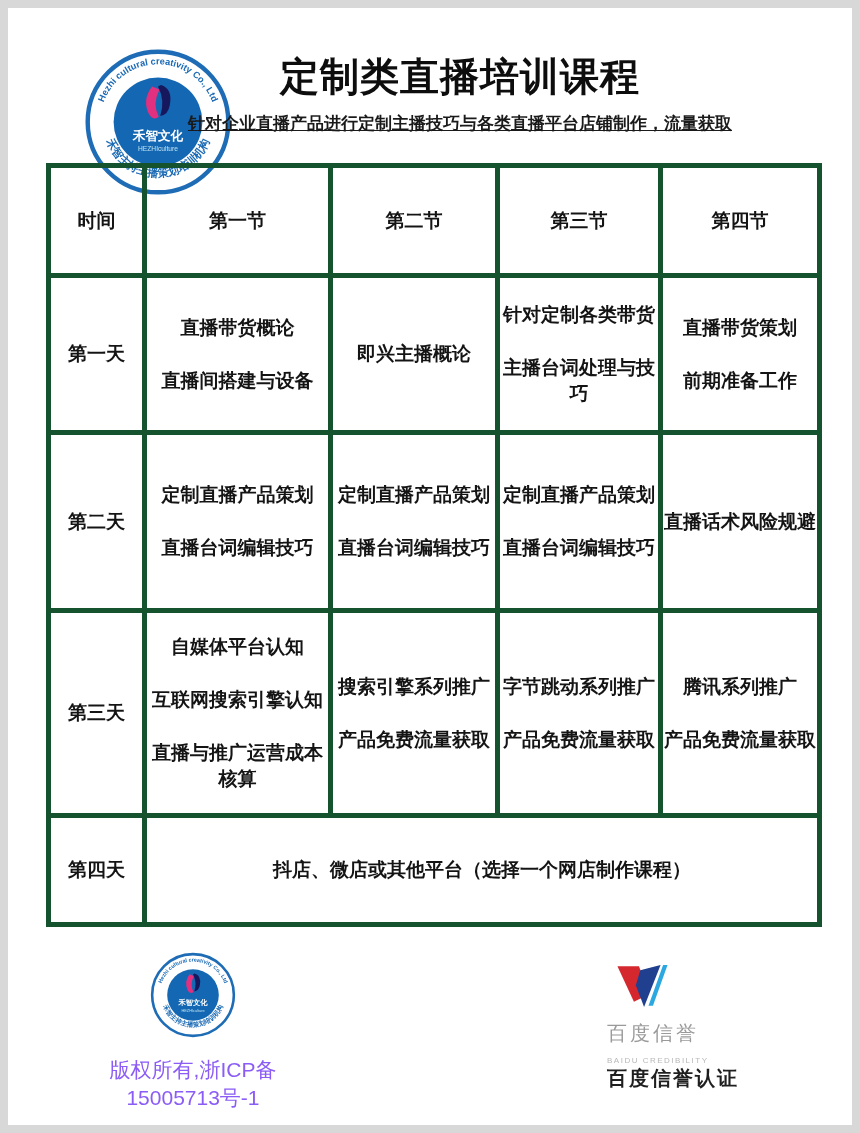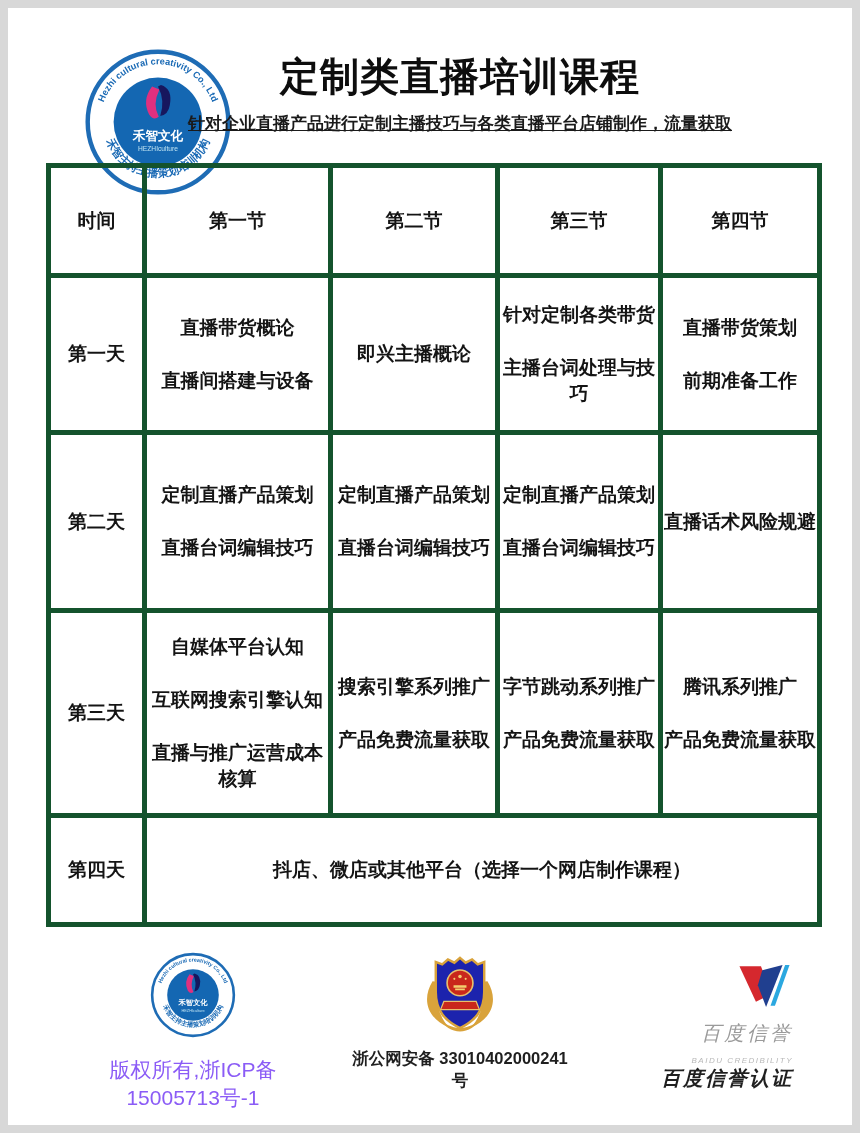--- a/index.html
+++ b/index.html
@@ -39,21 +39,21 @@
 
   
   .f-left  { position:absolute; left:93px;  top:952px; width:200px; text-align:center; }
   .f-left svg { width:86px; height:86px; }
   .f-left .icp { margin-top:14px; font-size:21px; color:#8b5cf6; }
 
   .f-mid   { position:absolute; left:350px; top:953px; width:220px; text-align:center; }
   .f-mid svg { width:82px; height:84px; }
   .f-mid .gov { margin-top:7px; font-size:16.5px; font-weight:bold; color:#1f1f1f; }
 
-  .f-right { position:absolute; left:607px; top:960px; width:186px; text-align:right;font-style:italic; }
+  .f-right { position:absolute; left:607px; top:960px; width:186px; text-align:left; }
   .f-right svg { width:64px; height:52px; }
   .f-right .bd-name { margin-top:4px; font-size:20px; color:#9a9a9a; letter-spacing:3px; }
   .f-right .bd-en   { margin-top:9px; font-size:8px; color:#b8b8b8; letter-spacing:1.5px; }
   .f-right .bd-cert { font-size:20px; font-weight:bold; color:#1f1f1f; letter-spacing:2px; }
 </style>
 </head>
 <body>
 
 <div class="page">
   <div class="frame"></div>
@@ -170,35 +170,20 @@
       </text>
       <circle cx="100" cy="100" r="60" fill="#1467b2"></circle>
       <path d="M92,52 q-14,18 -4,38 q6,9 13,3 q-9,-17 1,-37 z" fill="#e0307f"></path>
       <path d="M104,50 q16,5 12,27 q-2,13 -13,15 q7,-21 -3,-40 z" fill="#17175e"></path>
       <text x="100" y="124" text-anchor="middle" fill="#ffffff" font-size="17" font-weight="bold">禾智文化</text>
       <text x="100" y="139" text-anchor="middle" fill="#bfe3f2" font-size="9">HEZHIculture</text>
     </svg>
     <div class="icp">版权所有,浙ICP备15005713号-1</div>
   </div>
 
-  <div class="f-mid">
-    <svg viewBox="0 0 100 104">
-      <path d="M16,35 C3,56 8,80 36,92 C20,73 18,50 24,36 Z" fill="#d9a33b"></path>
-      <path d="M84,35 C97,56 92,80 64,92 C80,73 82,50 76,36 Z" fill="#d9a33b"></path>
-      <path d="M24,80 C36,97 64,97 76,80 C64,103 36,103 24,80 Z" fill="#d9a33b"></path>
-      <path d="M50,6 L57,12 L65,8 L72,14 L80,11 L80,48 C80,72 68,84 50,93 C32,84 20,72 20,48 L20,11 L28,14 L35,8 L43,12 Z" fill="#1c23ad" stroke="#d9a33b" stroke-width="3"></path>
-      <circle cx="50" cy="37" r="16" fill="#c9271b" stroke="#e8c06a" stroke-width="2"></circle>
-      <circle cx="50" cy="29" r="2.2" fill="#f2cf6e"></circle>
-      <circle cx="43" cy="32" r="1.3" fill="#f2cf6e"></circle>
-      <circle cx="57" cy="32" r="1.3" fill="#f2cf6e"></circle>
-      <path d="M42,40 h16 v3 h-16 z M44,44 h12 v2 h-12 z" fill="#f2cf6e"></path>
-      <path d="M30,60 L70,60 L74,70 L26,70 Z" fill="#c9271b" stroke="#e8c06a" stroke-width="1.5"></path>
-    </svg>
-    <div class="gov">浙公网安备 33010402000241号</div>
-  </div>
 
   <div class="f-right">
     <svg viewBox="0 0 100 82">
       <polygon points="16,10 50,10 66,54 42,66" fill="#d5282e"></polygon>
       <polygon points="52,16 84,8 58,74 45,40" fill="#203f8f"></polygon>
       <polygon points="88,8 95,8 72,72 65,72" fill="#2ba8e0"></polygon>
     </svg>
     <div class="bd-name">百度信誉</div>
     <div class="bd-en">BAIDU CREDIBILITY</div>
     <div class="bd-cert">百度信誉认证</div>

